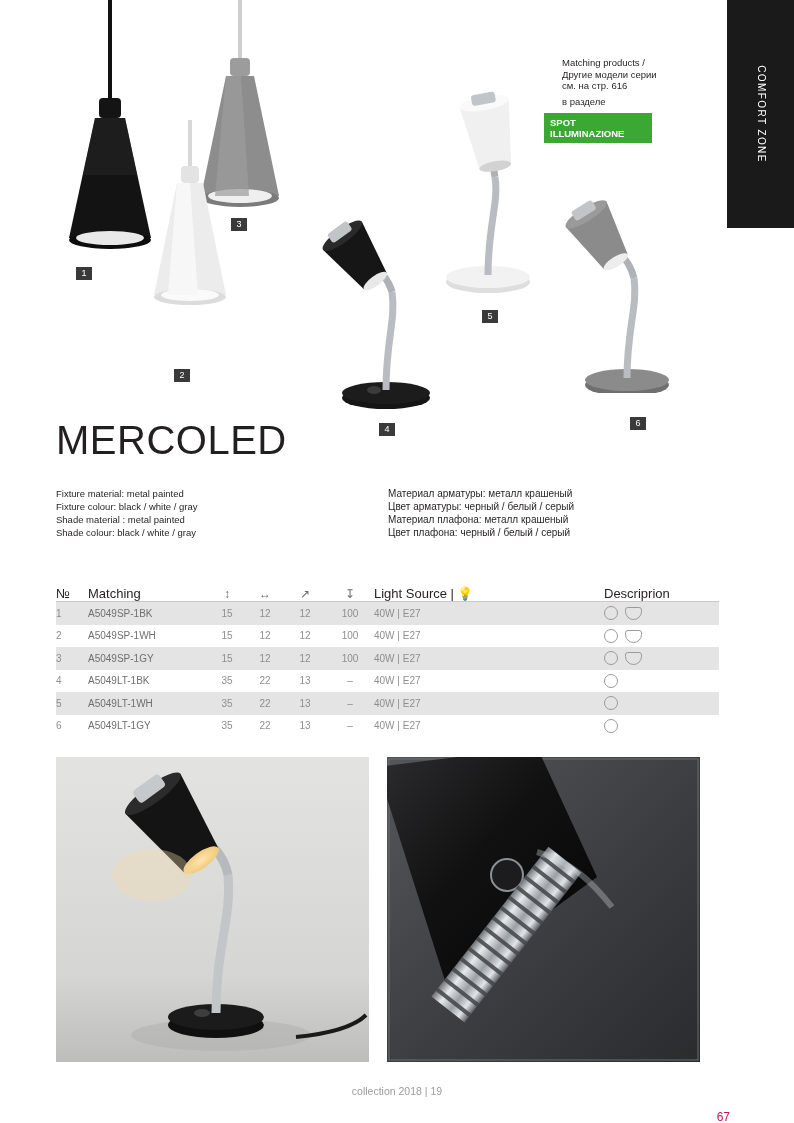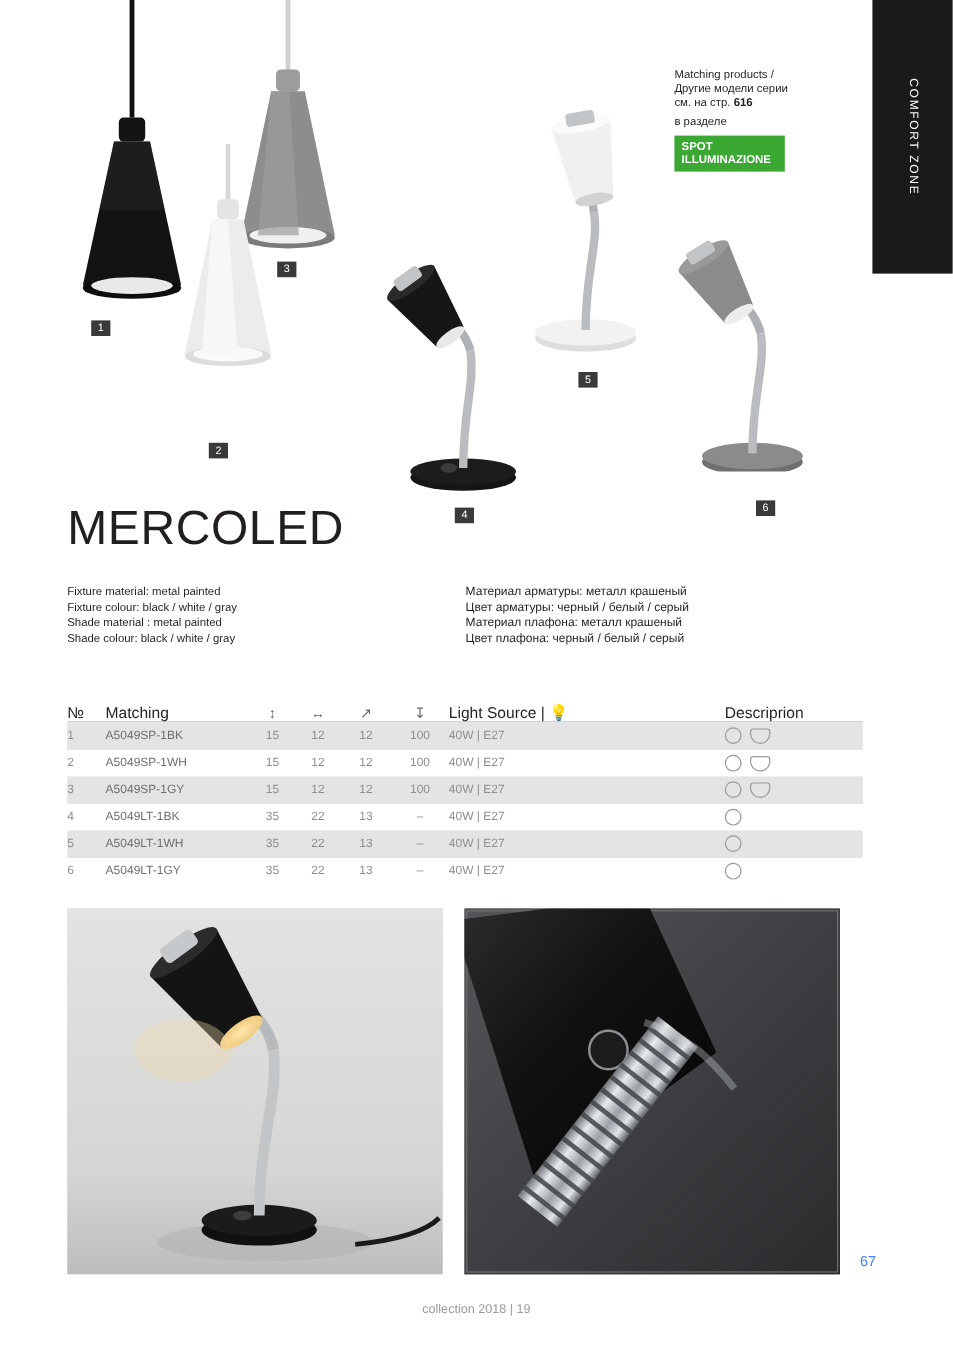--- a/index.html
+++ b/index.html
@@ -26,25 +26,25 @@
     color:#ffffff;font-size:10px;letter-spacing:1.4px;
     font-family:"Liberation Sans", sans-serif;
   }
 
   
   .matching{
     position:absolute;left:562px;top:57px;width:130px;
     font-size:9.5px;line-height:11.5px;color:#231f20;
   }
   .matching .ru{color:#231f20;}
-  .matching b{font-weight:bold;margin-top:12px;}
+  .matching b{font-weight:normal;margin-top:12px;}
   .matching .sec{margin-top:4px;}
   .green-box{
-    position:absolute;left:562px;top:113px;
-    width:92px;height:30px;background:#3aa832;
+    position:absolute;left:544px;top:113px;
+    width:108px;height:30px;background:#3aa832;
     color:#ffffff;font-size:9.5px;line-height:11px;
     padding:4px 6px;box-sizing:border-box;
     font-weight:bold;
   }
 
   
   .illus{position:absolute;left:0;top:0;width:720px;height:430px;}
   .num-box{
     position:absolute;width:16px;height:13px;background:#3a3a3a;
     color:#fff;font-size:9px;line-height:13px;text-align:center;
@@ -97,21 +97,21 @@
   
   .photo1{position:absolute;left:56px;top:757px;width:313px;height:305px;background:#d9d9d7;overflow:hidden;}
   .photo2{position:absolute;left:387px;top:757px;width:313px;height:305px;background:#3f3f41;overflow:hidden;}
 
   
   .footer{
     position:absolute;left:0;top:1085px;width:794px;text-align:center;
     color:#9b9b9b;font-size:10.5px;
   }
   .pageno{
-    position:absolute;right:64px;top:1044px;font-size:12px;color:#3b82f6;
+    position:absolute;right:64px;top:1110px;font-size:12px;color:#be185d;
   }
 </style>
 </head>
 <body>
 
 <div class="page">
 
   <div class="side-tab">
     <span>COMFORT ZONE</span>
   </div>

